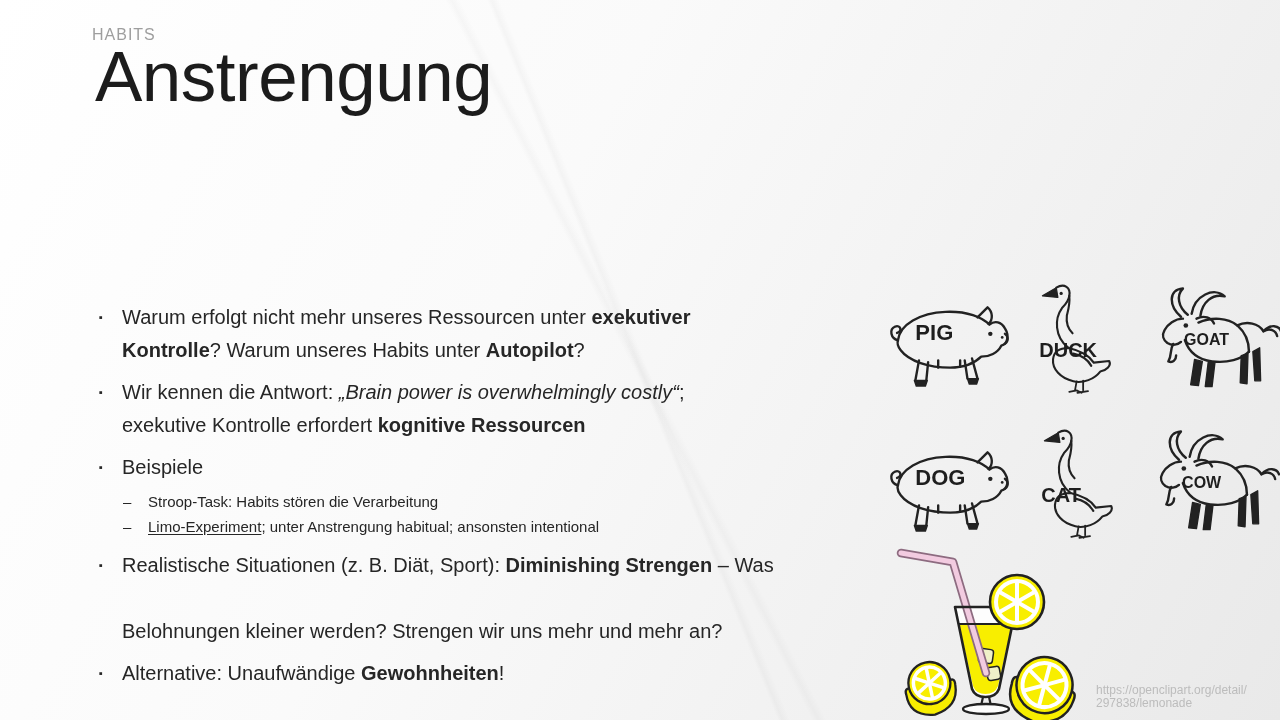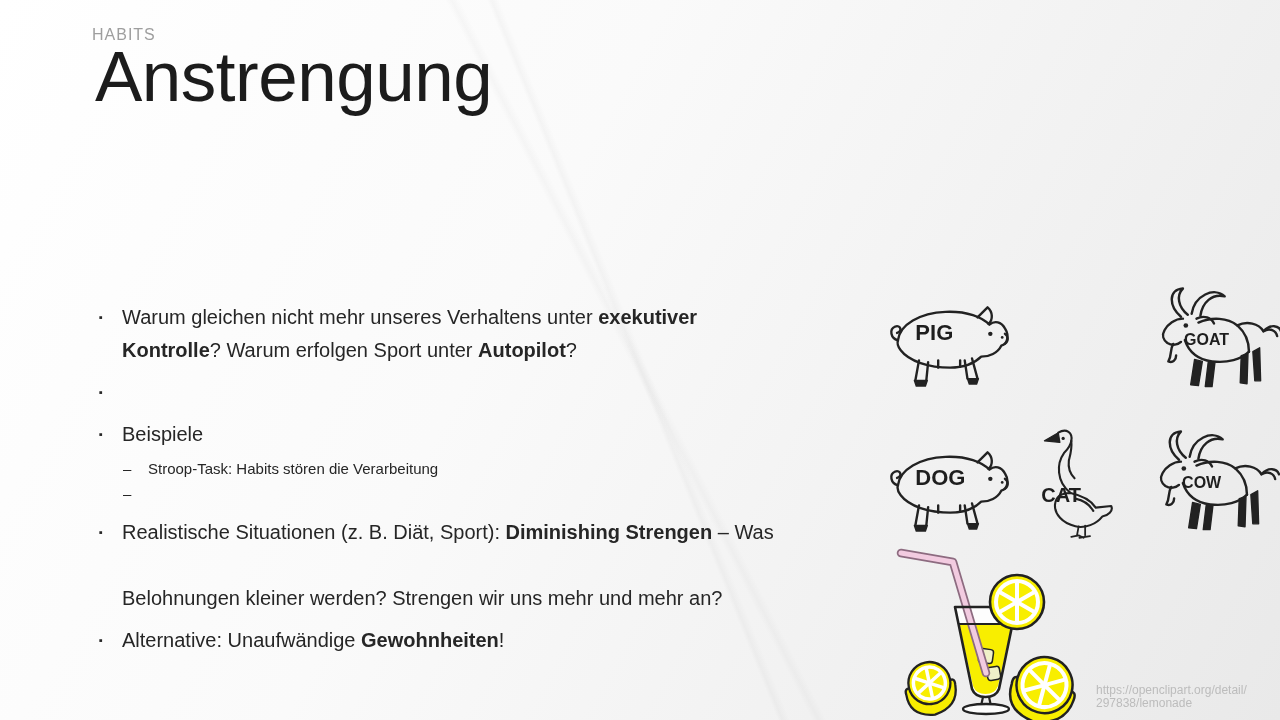--- a/index.html
+++ b/index.html
@@ -88,59 +88,67 @@
 
 <div class="slide">
 
   <div class="eyebrow">HABITS</div>
   <div class="title">Anstrengung</div>
 
   <div class="bullets">
 
     <div class="item">
       <span class="marker">▪</span>
-      <span class="btext"><span>Warum gleichen nicht mehr unseres Verhaltens unter </span><b>exekutiver</b><br><b>Kontrolle</b><span>? Warum erfolgen Sport unter </span><b>Autopilot</b><span>?</span></span>
-    </div>
-
-    <div class="item">
-      <span class="marker">▪</span>
+      <span class="btext"><span>Warum erfolgt nicht mehr unseres Ressourcen unter </span><b>exekutiver</b><br><b>Kontrolle</b><span>? Warum unseres Habits unter </span><b>Autopilot</b><span>?</span></span>
+    </div>
+
+    <div class="item">
+      <span class="marker">▪</span>
+      <span class="btext"><span>Wir kennen die Antwort: </span><i>„Brain power is overwhelmingly costly“</i><span>;</span><br><span>exekutive Kontrolle erfordert </span><b>kognitive Ressourcen</b></span>
     </div>
 
     <div class="item">
       <span class="marker">▪</span>
       <span class="btext"><span>Beispiele</span></span>
     </div>
 
     <div class="sublist">
       <div class="subitem">
         <span class="smarker">–</span>
         <span>Stroop-Task: Habits stören die Verarbeitung</span>
       </div>
       <div class="subitem">
         <span class="smarker">–</span>
+        <span><u>Limo-Experiment</u><span>; unter Anstrengung habitual; ansonsten intentional</span></span>
       </div>
     </div>
 
     <div class="item">
       <span class="marker">▪</span>
       <span class="btext"><span>Realistische Situationen (z. B. Diät, Sport): </span><b>Diminishing Strengen</b><span> – Was</span><br><br><span>Belohnungen kleiner werden? Strengen wir uns mehr und mehr an?</span></span>
     </div>
 
     <div class="item">
       <span class="marker">▪</span>
       <span class="btext"><span>Alternative: Unaufwändige </span><b>Gewohnheiten</b><span>!</span></span>
     </div>
 
   </div>
 
   <div class="animal pig" style="left:885px;top:300px;width:132px;height:96px;">
     <svg class="art" viewBox="0 0 140 105">
         <use href="#sym-pig"></use>
       </svg>
     <span class="alabel">PIG</span>
+  </div>
+  <div class="animal goose" style="left:1028px;top:282px;width:94px;height:114px;">
+    <svg class="art" viewBox="0 0 100 140">
+        <use href="#sym-goose"></use>
+      </svg>
+    <span class="alabel">DUCK</span>
   </div>
   <div class="animal goat" style="left:1146px;top:281px;width:136px;height:120px;">
     <svg class="art" viewBox="0 0 140 118">
         <use href="#sym-goat"></use>
       </svg>
     <span class="alabel">GOAT</span>
   </div>
 
   <div class="animal pig" style="left:885px;top:445px;width:132px;height:96px;">
     <svg class="art" viewBox="0 0 140 105">

